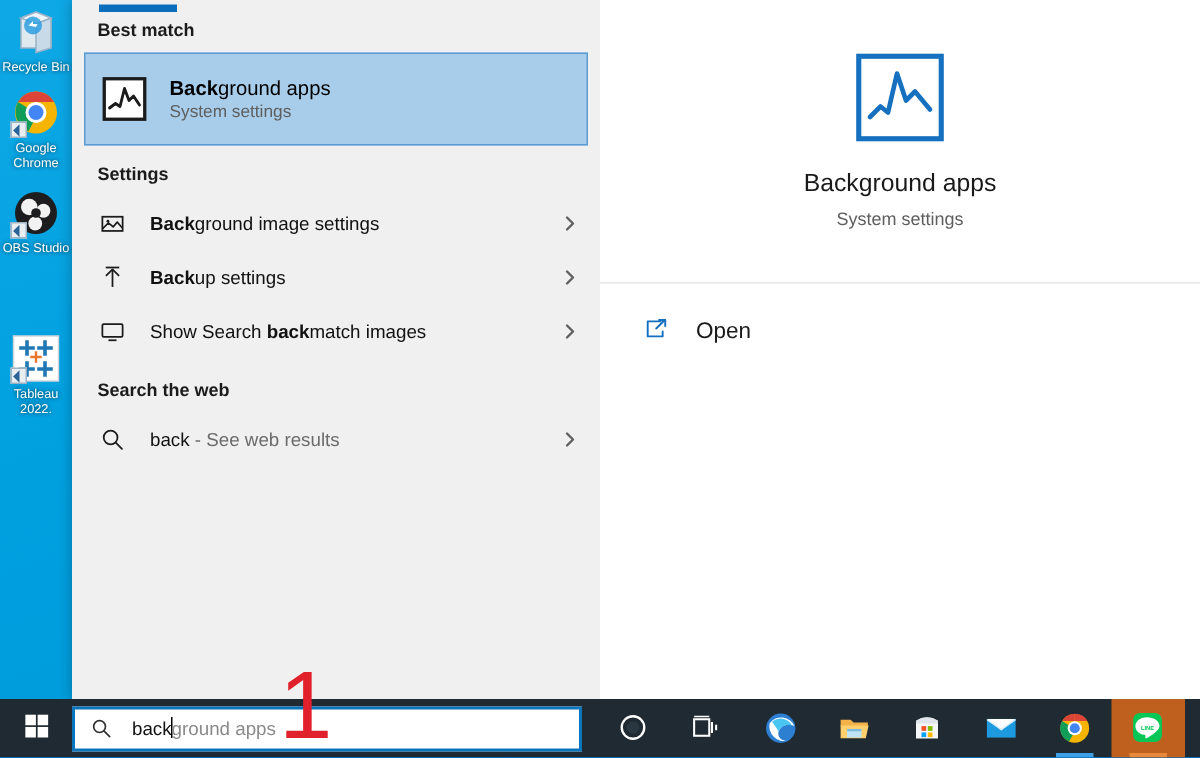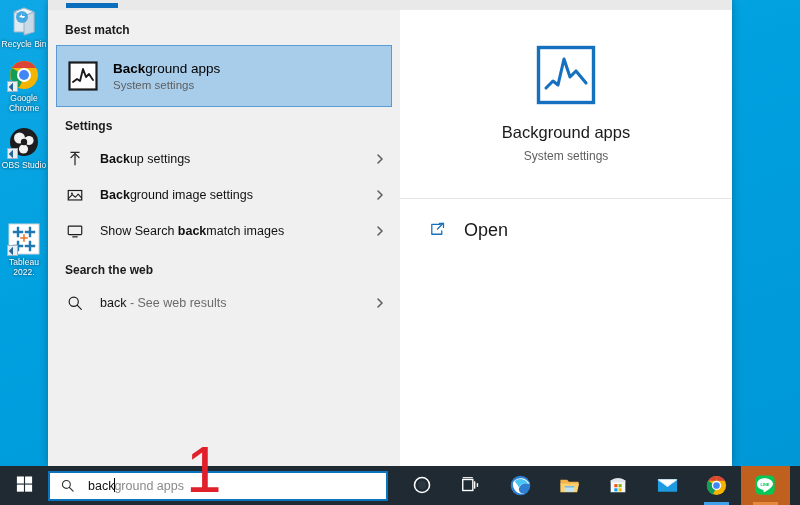--- a/index.html
+++ b/index.html
@@ -61,25 +61,25 @@
     width: 0; height: 0;
     border-left: 6px solid #2a6496;
     border-bottom: 6px solid transparent;
     transform: rotate(-45deg);
   }
 
   
   #search-panel {
     position: absolute;
     left: 48px; top: 0;
-    width: 684px; height: 466px;
+    width: 752px; height: 466px;
     background: #1d4ed8;
     box-shadow: 0 0 8px rgba(0,0,0,.28);
     display: flex;
-    flex-direction: column;
+    flex-direction: row;
   }
   #accent-bar-row {
     height: 10px;
     background: #e9e9e9;
     position: relative;
     flex: none;
   }
   #accent-bar {
     position: absolute;
     left: 18px; top: 3px;
@@ -199,21 +199,21 @@
     display: flex;
     align-items: center;
     padding-left: 28px;
     margin-top: 10px;
   }
   #open-row .open-icon {
     width: 20px; height: 20px;
     margin-right: 16px;
     flex: none;
   }
-  #open-label { font-size: 18px; color: #1a1a1a; }
+  #open-label { font-size: 15px; color: #1a1a1a; }
 
   
   .annot {
     position: absolute;
     color: #e0202a;
     font-family: "Liberation Sans", sans-serif;
     font-weight: normal;
     line-height: 1;
     pointer-events: none;
   }
@@ -389,42 +389,42 @@
           <div class="bm-title"><b>Back</b><span>ground apps</span></div>
           <div class="bm-sub">System settings</div>
         </span>
       </div>
 
       <div class="section-head" style="padding-top:12px">Settings</div>
 
       <div class="result-row">
         <span class="row-icon">
           <svg viewBox="0 0 20 20" width="18" height="18">
+            <rect x="2.5" y="5" width="15" height="10.5" fill="none" stroke="#1b1b1b" stroke-width="1.3"></rect>
+            <polyline points="2.5,14 7,9.5 10.5,12.5 13.5,9 17.5,13.5" fill="none" stroke="#1b1b1b" stroke-width="1.2" stroke-linejoin="round"></polyline>
+            <circle cx="6.6" cy="8.3" r="1.05" fill="#1b1b1b"></circle>
+          </svg>
+        </span>
+        <span class="row-label"><b>Back</b><span>ground image settings</span></span>
+        <span class="chev">
+          <svg viewBox="0 0 14 14" width="14" height="14">
+              <polyline points="5,3 9,7 5,11" fill="none" stroke="currentColor" stroke-width="1.6" stroke-linecap="round" stroke-linejoin="round"></polyline>
+            </svg>
+        </span>
+      </div>
+
+      <div class="result-row">
+        <span class="row-icon">
+          <svg viewBox="0 0 20 20" width="18" height="18">
             <line x1="10" y1="17" x2="10" y2="4" stroke="#1b1b1b" stroke-width="1.3"></line>
             <polyline points="5.5,8.5 10,4 14.5,8.5" fill="none" stroke="#1b1b1b" stroke-width="1.3" stroke-linecap="round" stroke-linejoin="round"></polyline>
             <line x1="5" y1="2.6" x2="15" y2="2.6" stroke="#1b1b1b" stroke-width="1.3"></line>
           </svg>
         </span>
         <span class="row-label"><b>Back</b><span>up settings</span></span>
-        <span class="chev">
-          <svg viewBox="0 0 14 14" width="14" height="14">
-              <polyline points="5,3 9,7 5,11" fill="none" stroke="currentColor" stroke-width="1.6" stroke-linecap="round" stroke-linejoin="round"></polyline>
-            </svg>
-        </span>
-      </div>
-
-      <div class="result-row">
-        <span class="row-icon">
-          <svg viewBox="0 0 20 20" width="18" height="18">
-            <rect x="2.5" y="5" width="15" height="10.5" fill="none" stroke="#1b1b1b" stroke-width="1.3"></rect>
-            <polyline points="2.5,14 7,9.5 10.5,12.5 13.5,9 17.5,13.5" fill="none" stroke="#1b1b1b" stroke-width="1.2" stroke-linejoin="round"></polyline>
-            <circle cx="6.6" cy="8.3" r="1.05" fill="#1b1b1b"></circle>
-          </svg>
-        </span>
-        <span class="row-label"><b>Back</b><span>ground image settings</span></span>
         <span class="chev">
           <svg viewBox="0 0 14 14" width="14" height="14">
               <polyline points="5,3 9,7 5,11" fill="none" stroke="currentColor" stroke-width="1.6" stroke-linecap="round" stroke-linejoin="round"></polyline>
             </svg>
         </span>
       </div>
 
       <div class="result-row">
         <span class="row-icon">
           <svg viewBox="0 0 20 20" width="18" height="18">

